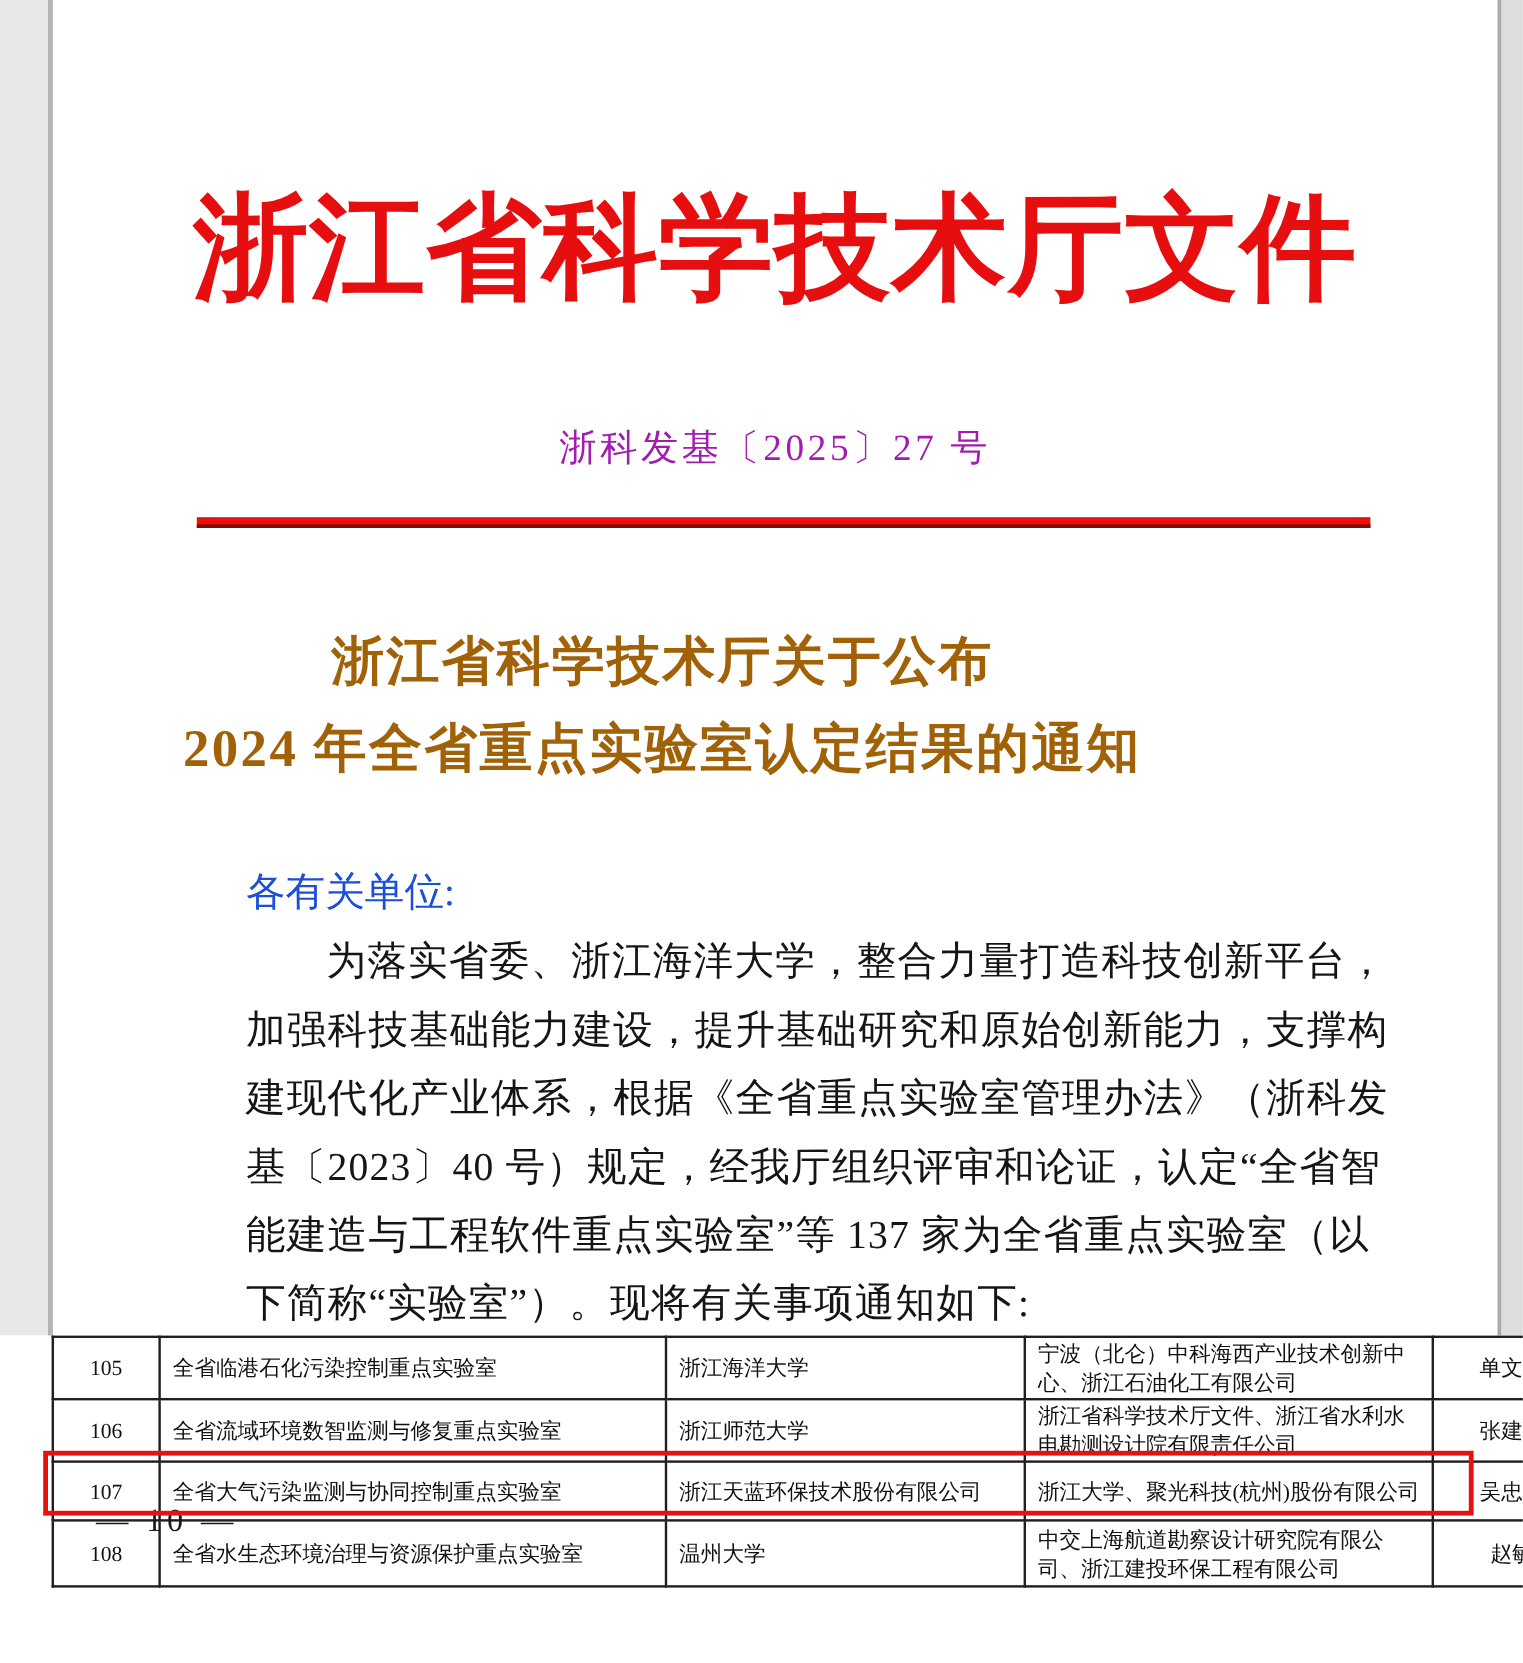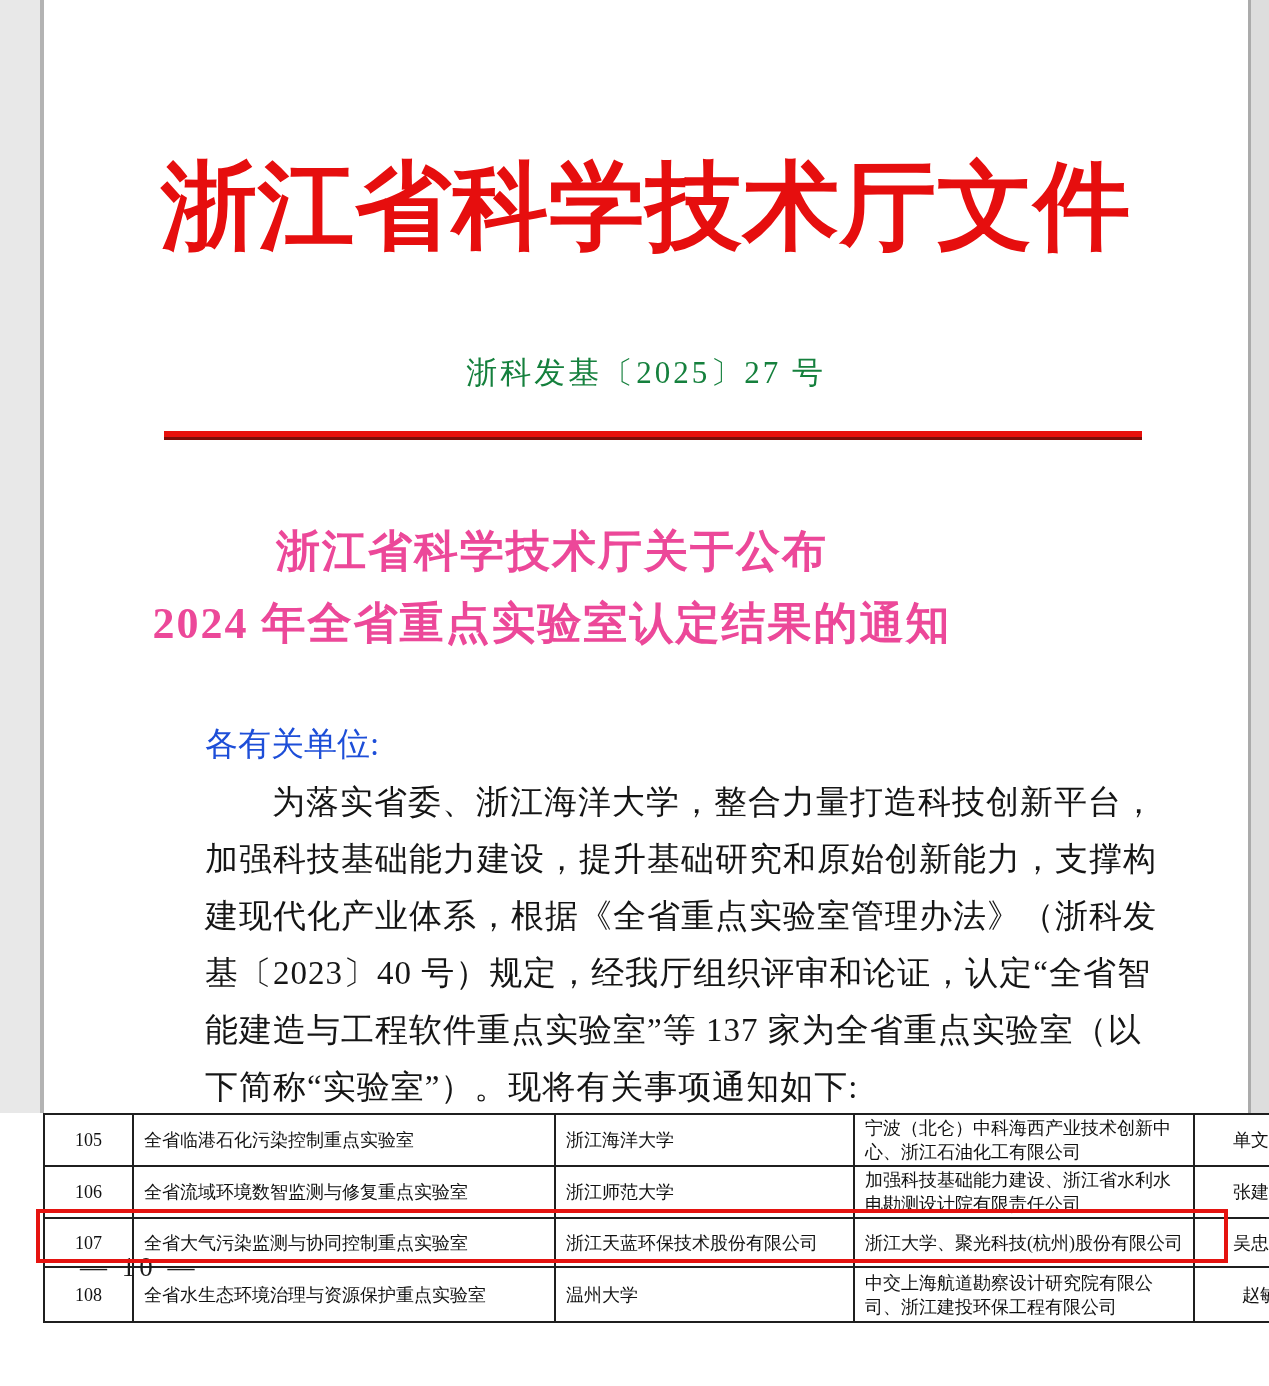--- a/index.html
+++ b/index.html
@@ -27,32 +27,32 @@
   .letterhead {
     position: absolute; left: 44px; top: 146px; width: 1204px;
     text-align: center;
     font-size: 96px; font-weight: bold; line-height: 122px;
     color: #e60e0e; letter-spacing: 1px;
     white-space: nowrap;
   }
   .doc-number {
     position: absolute; left: 44px; top: 352px; width: 1204px;
     text-align: center;
-    font-size: 31px; line-height: 42px; color: #15803d;
+    font-size: 31px; line-height: 42px; color: #a21caf;
     letter-spacing: 3px;
   }
   .red-rule {
     position: absolute; left: 164px; top: 431px; width: 978px; height: 6px;
     background: #e8100c;
     border-bottom: 3px solid #7e0d08;
   }
   .notice-title {
     position: absolute; left: 44px; width: 1016px;
     text-align: center;
-    font-size: 44px; font-weight: bold; color: #ec4899;
+    font-size: 44px; font-weight: bold; color: #a16207;
     line-height: 50px; letter-spacing: 2px; white-space: nowrap;
   }
   .notice-title.line1 { top: 527px; }
   .notice-title.line2 { top: 599px; }
 
   .salutation {
     position: absolute; left: 205px; top: 722px; width: 932px; height: 44px;
     font-size: 33px; line-height: 44px; color: #1d4ed8;
   }
   .body-text {
@@ -145,21 +145,21 @@
         <td class="c-no">105</td>
         <td class="c-lab">全省临港石化污染控制重点实验室</td>
         <td class="c-host">浙江海洋大学</td>
         <td class="c-part">宁波（北仑）中科海西产业技术创新中心、浙江石油化工有限公司</td>
         <td class="c-dir">单文坡</td>
       </tr>
       <tr class="r-106">
         <td class="c-no">106</td>
         <td class="c-lab">全省流域环境数智监测与修复重点实验室</td>
         <td class="c-host">浙江师范大学</td>
-        <td class="c-part">加强科技基础能力建设、浙江省水利水电勘测设计院有限责任公司</td>
+        <td class="c-part">浙江省科学技术厅文件、浙江省水利水电勘测设计院有限责任公司</td>
         <td class="c-dir">张建珍</td>
       </tr>
       <tr class="r-107">
         <td class="c-no">107</td>
         <td class="c-lab">全省大气污染监测与协同控制重点实验室</td>
         <td class="c-host">浙江天蓝环保技术股份有限公司</td>
         <td class="c-part">浙江大学、聚光科技(杭州)股份有限公司</td>
         <td class="c-dir">吴忠标</td>
       </tr>
       <tr class="r-108">

